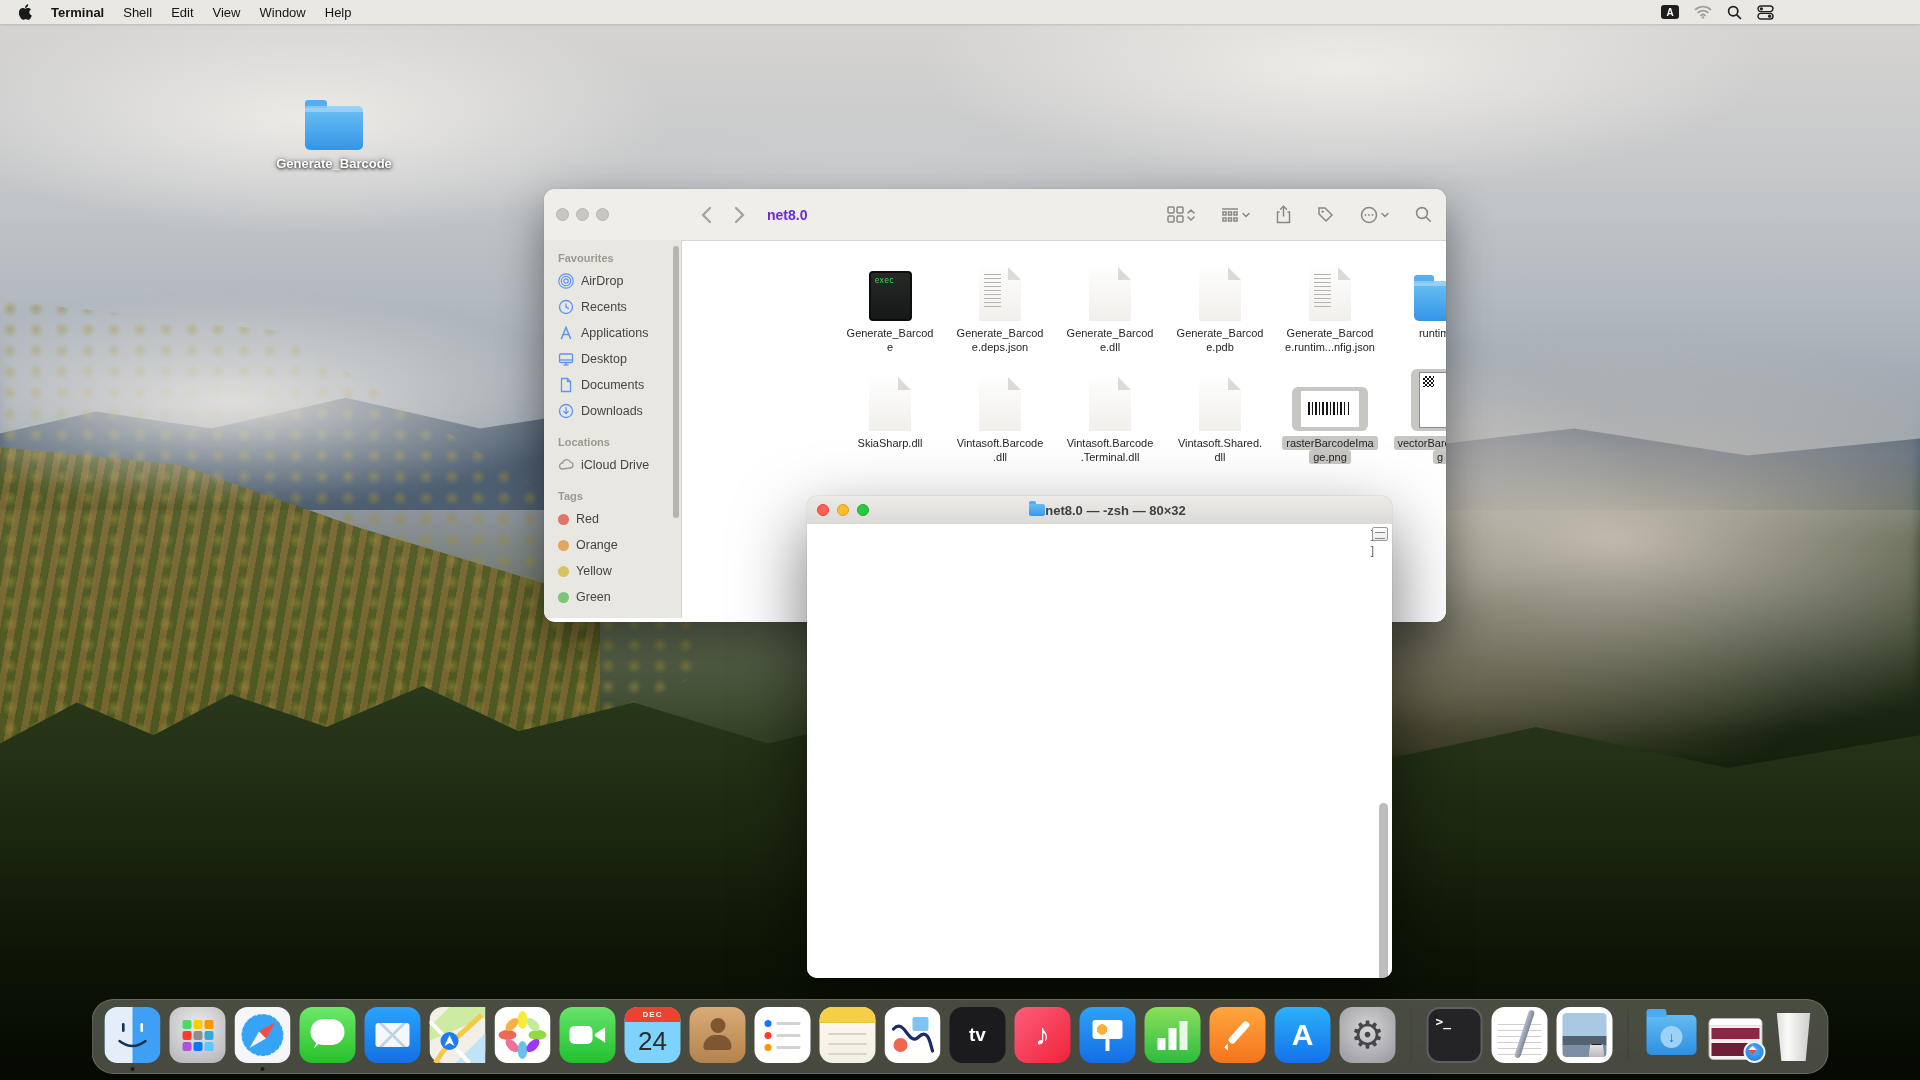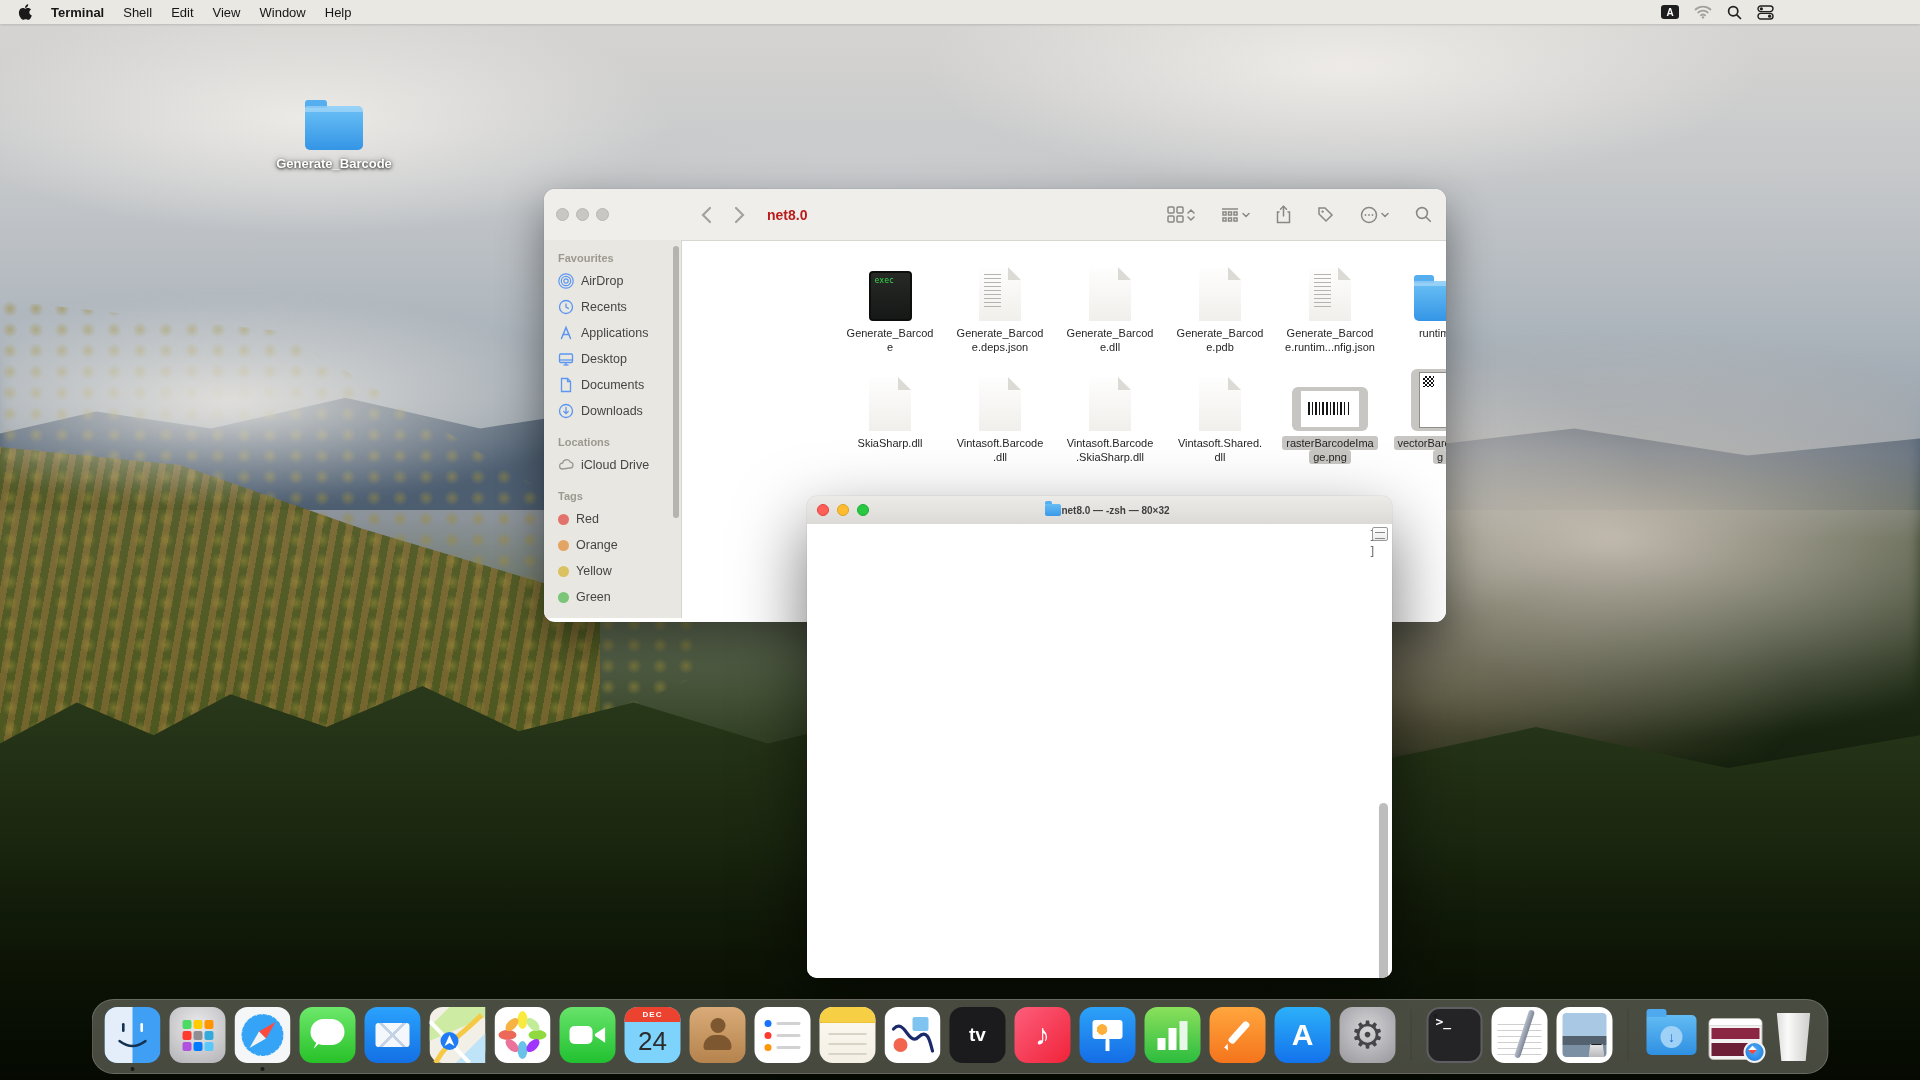--- a/index.html
+++ b/index.html
@@ -62,21 +62,21 @@
     text-shadow:0 1px 3px rgba(0,0,0,.85),0 0 6px rgba(0,0,0,.4);}
 
   
   .finder{position:absolute;left:544px;top:189px;width:902px;height:433px;border-radius:11px;
     background:#fff;box-shadow:0 18px 45px rgba(0,0,0,.45),0 0 1px rgba(0,0,0,.35);overflow:hidden;z-index:10;}
   .f-toolbar{position:absolute;left:0;top:0;width:100%;height:51px;background:#f0eeea;
     border-bottom:1px solid #d8d6d1;display:flex;align-items:center;}
   .tl{width:13px;height:13px;border-radius:50%;background:#c9c7c3;border:1px solid #b8b6b2;box-sizing:border-box;}
   .f-lights{display:flex;gap:7px;padding-left:12px;}
   .f-nav{display:flex;gap:22px;margin-left:92px;color:#a19f9a;}
-  .f-title{margin-left:22px;font-size:14px;font-weight:600;color:#b91c1c;}
+  .f-title{margin-left:22px;font-size:14px;font-weight:600;color:#6d28d9;}
   .f-tools{position:absolute;right:14px;top:0;height:51px;display:flex;align-items:center;gap:26px;color:#8a8883;}
   .f-tool{display:flex;align-items:center;gap:3px;}
   
   .f-sidebar{position:absolute;left:0;top:51px;width:137px;bottom:4px;background:#e9e7e1;
     border-right:1px solid #d7d5d0;font-size:12.5px;color:#454545;}
   .sb-head{margin:12px 0 4px 14px;font-size:11px;font-weight:bold;color:#9c9990;}
   .sb-item{display:flex;align-items:center;gap:7px;height:26px;padding-left:14px;border-radius:5px;}
   .sb-item svg{flex:0 0 auto;}
   .sb-dot{width:11px;height:11px;border-radius:50%;flex:0 0 auto;}
   .sb-scroll{position:absolute;right:2px;top:6px;width:6px;height:272px;border-radius:3px;background:rgba(0,0,0,.22);}
@@ -116,21 +116,21 @@
   
   .term{position:absolute;left:807px;top:496px;width:585px;height:482px;border-radius:10px;
     background:#fff;box-shadow:0 28px 70px rgba(0,0,0,.55),0 0 1px rgba(0,0,0,.4);overflow:hidden;z-index:20;}
   .t-titlebar{position:relative;height:28px;background:linear-gradient(180deg,#edebe8,#dcdad6);
     border-bottom:1px solid #b9b7b3;display:flex;align-items:center;}
   .t-lights{display:flex;gap:8px;padding-left:10px;}
   .t-lights .r{background:#ff5f57;border-color:#e0443e;}
   .t-lights .y{background:#febc2e;border-color:#dea123;}
   .t-lights .g{background:#28c840;border-color:#1dad32;}
   .tl2{width:12px;height:12px;border-radius:50%;border:1px solid;box-sizing:border-box;}
-  .t-title{position:absolute;left:16px;right:0;text-align:center;font-size:10px;font-weight:bold;color:#3f3f3f;
+  .t-title{position:absolute;left:16px;right:0;text-align:center;font-size:13px;font-weight:bold;color:#3f3f3f;
     display:flex;align-items:center;justify-content:center;}
   .t-folder{display:inline-block;position:relative;width:16px;height:12px;
     background:linear-gradient(180deg,#66bdf4,#3a98e8);border-radius:1px 2px 2px 2px;}
   .t-folder::before{content:"";position:absolute;left:0;top:-3px;width:7px;height:3px;
     background:#55aef0;border-radius:2px 2px 0 0;}
   .t-body{position:absolute;left:0;top:28px;right:0;bottom:0;background:#fff;
     font-family:"DejaVu Sans Mono",monospace;font-size:12px;color:#242424;}
   .t-text{position:absolute;left:66px;top:5px;right:30px;}
   .tline{position:relative;height:16px;white-space:pre;}
   .t-marks{position:absolute;right:16px;top:5px;text-align:right;color:#6e6e6e;}
@@ -542,21 +542,21 @@
             <span>Vintasoft.Barcode</span>
             <span>.dll</span>
           </div>
       </div>
       <div class="cell" style="left:376px;top:128px;">
         <div class="ic">
             <div class="doc"></div>
           </div>
         <div class="lbl">
             <span>Vintasoft.Barcode</span>
-            <span>.SkiaSharp.dll</span>
+            <span>.Terminal.dll</span>
           </div>
       </div>
       <div class="cell" style="left:486px;top:128px;">
         <div class="ic">
             <div class="doc"></div>
           </div>
         <div class="lbl">
             <span>Vintasoft.Shared.</span>
             <span>dll</span>
           </div>

